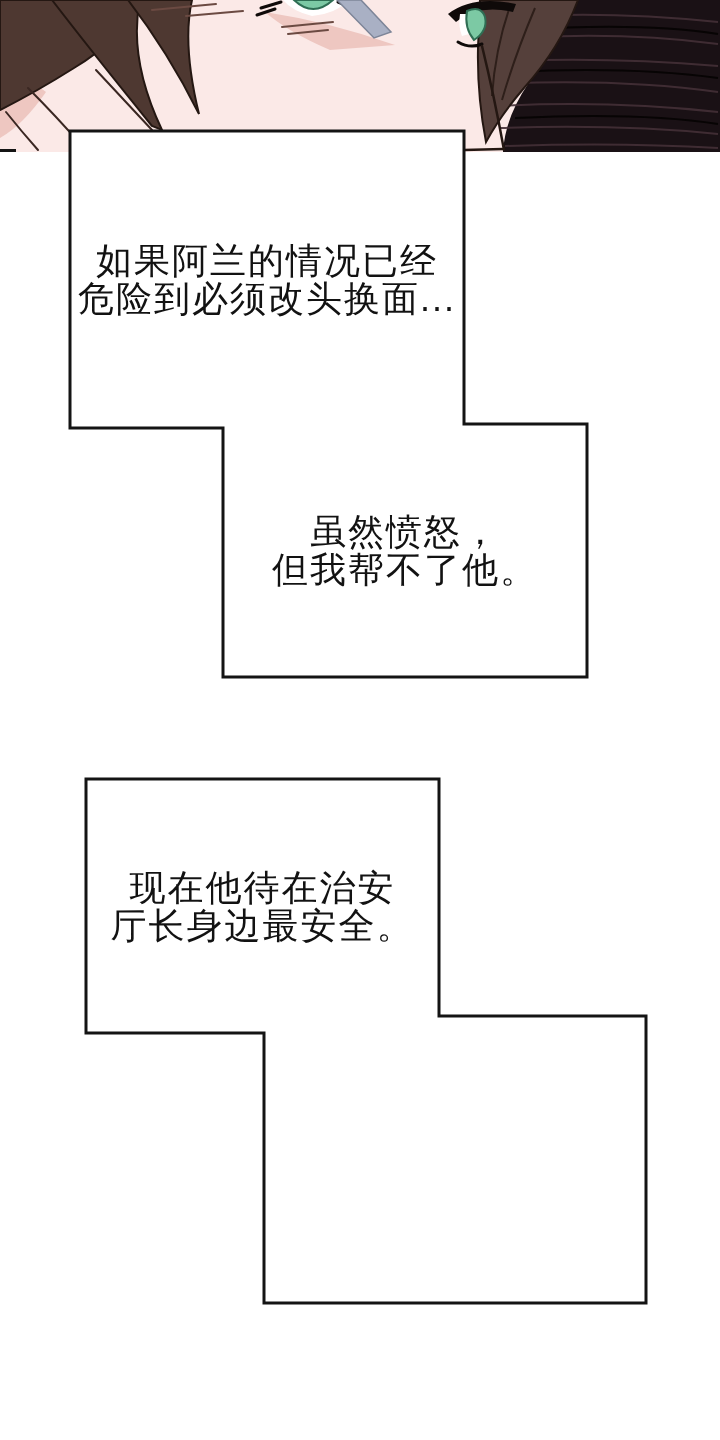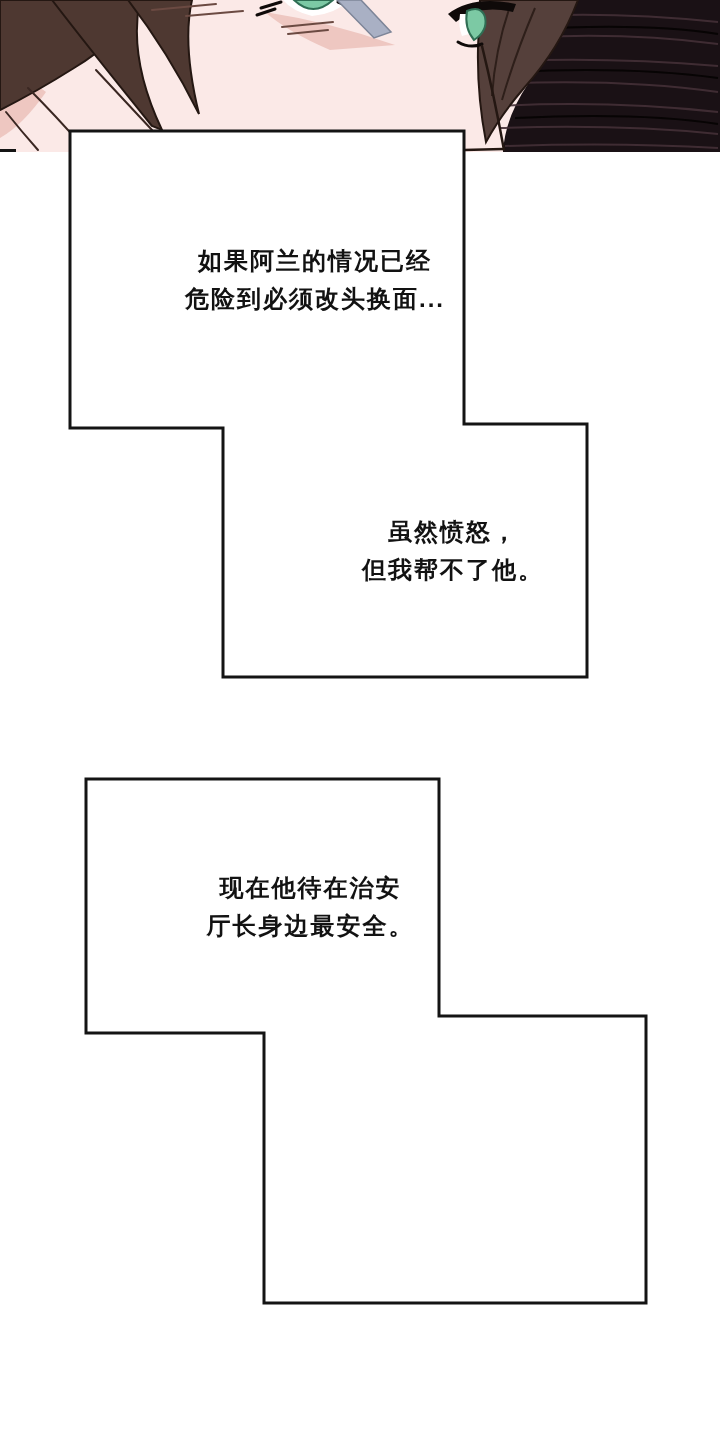--- a/index.html
+++ b/index.html
@@ -17,27 +17,26 @@
     stroke:#141414;
     stroke-width:3;
     stroke-linejoin:miter;
   }
   .bubble-text{
     position:absolute;
     display:flex;
     align-items:center;
     justify-content:center;
     text-align:center;
-    font-size:24px;
-    font-weight:700;
+    font-size:36px;
+    font-weight:400;
     line-height:38px;
     letter-spacing:2px;
     color:#121212;
     white-space:pre-line;
-    margin-left:48px;
   }
   .bt1{left:70px;top:131px;width:394px;height:297px;}
   .bt2{left:223px;top:424px;width:364px;height:253px;}
   .bt3{left:86px;top:779px;width:353px;height:256px;}
   .bt4{left:264px;top:1016px;width:382px;height:287px;}
 
   
   .streak{fill:none;stroke:#443036;stroke-width:2;opacity:.9;}
   .streak-dark{fill:none;stroke:#070404;stroke-width:2;}
   .hair-shape{stroke:#241712;stroke-width:2;}

